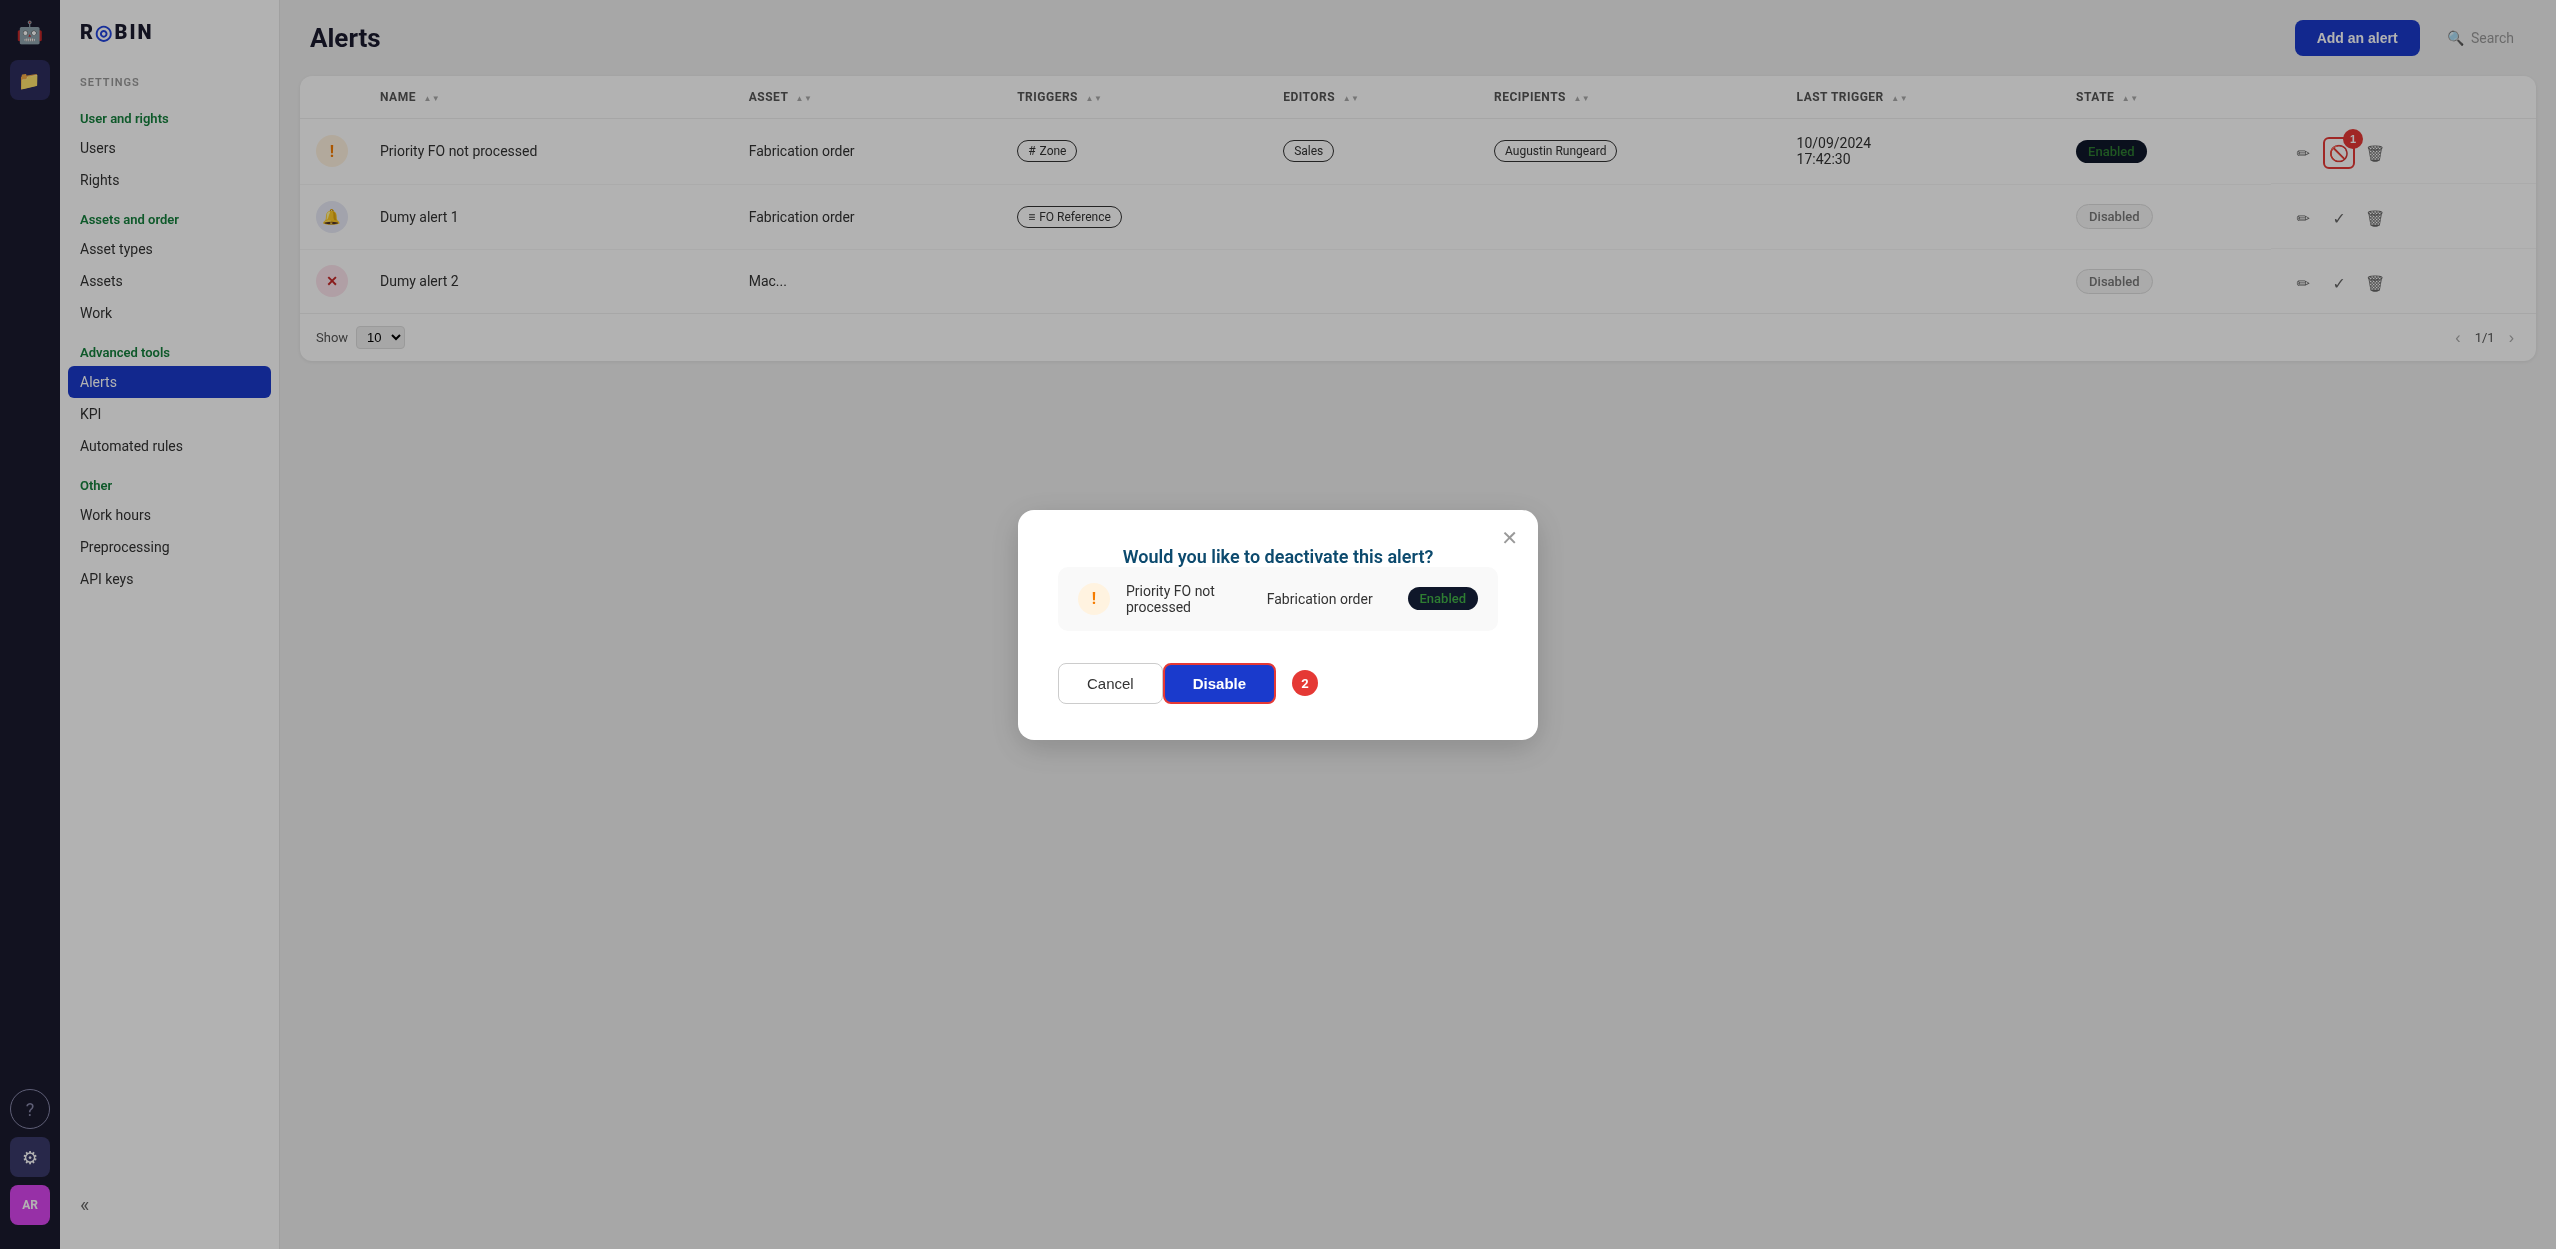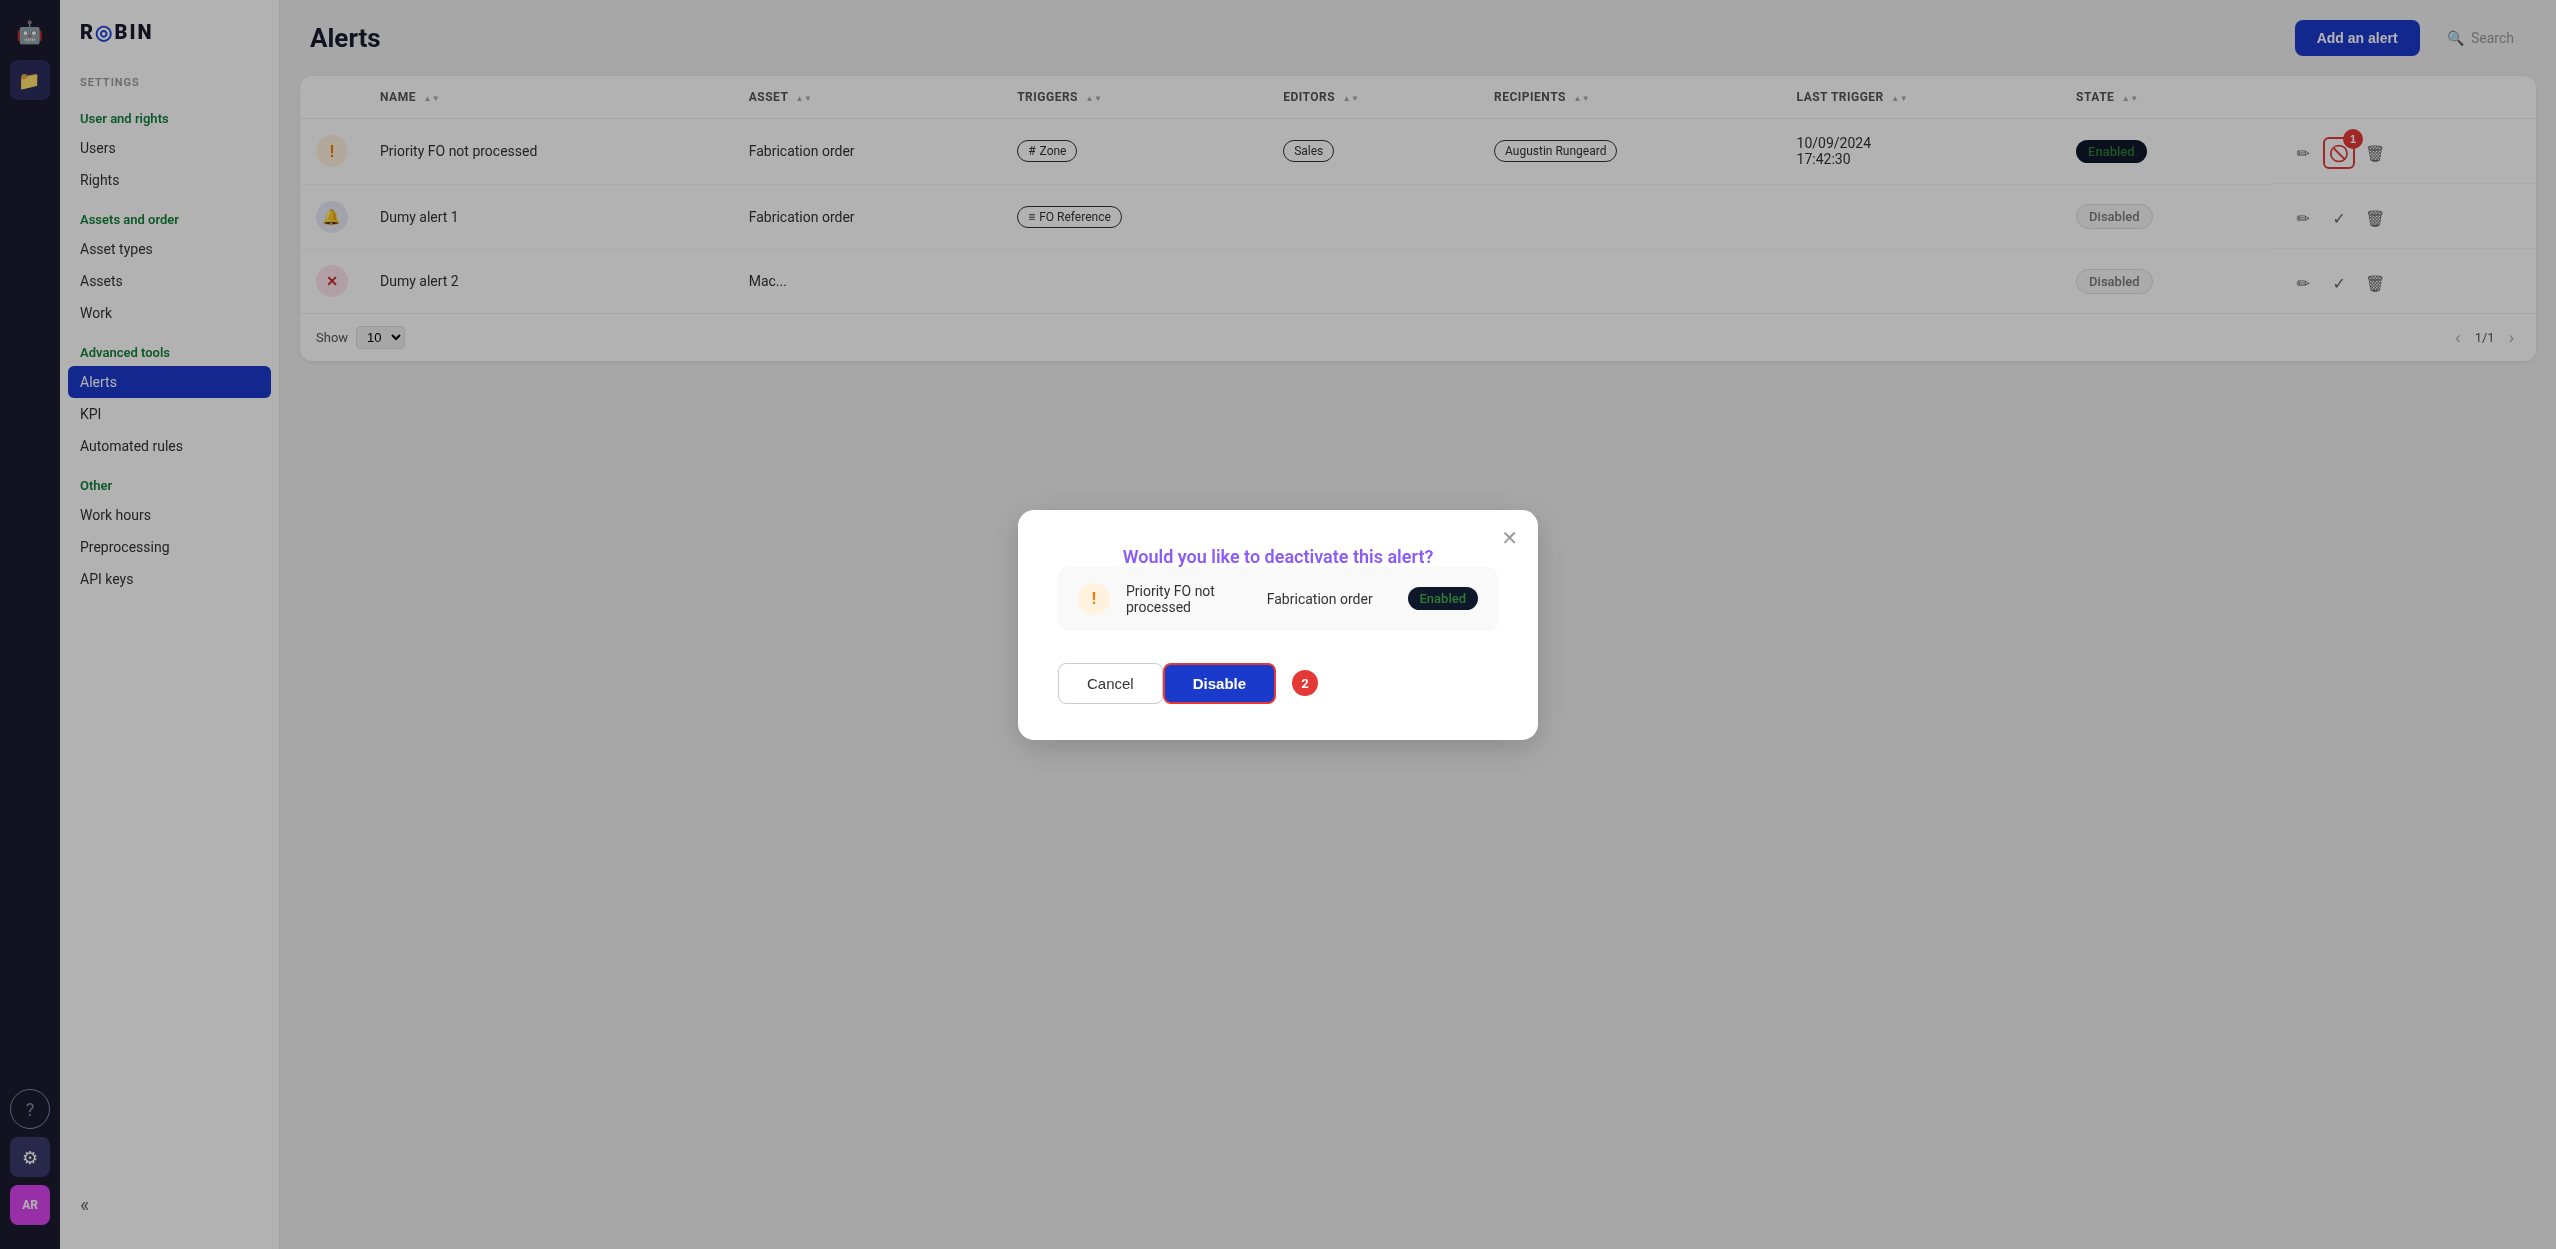--- a/index.html
+++ b/index.html
@@ -226,21 +226,21 @@
       background: white;
       border-radius: 16px;
       padding: 36px 40px;
       width: 520px;
       box-shadow: 0 8px 32px rgba(0,0,0,0.18);
       position: relative;
     }
     .modal-title {
       font-size: 18px;
       font-weight: 600;
-      color: #8b5cf6;
+      color: #0c4a6e;
       text-align: center;
     }
     .modal-close {
       position: absolute;
       top: 16px; right: 20px;
       background: none; border: none;
       font-size: 20px; color: #999;
       cursor: pointer;
     }
     .modal-alert-row {

